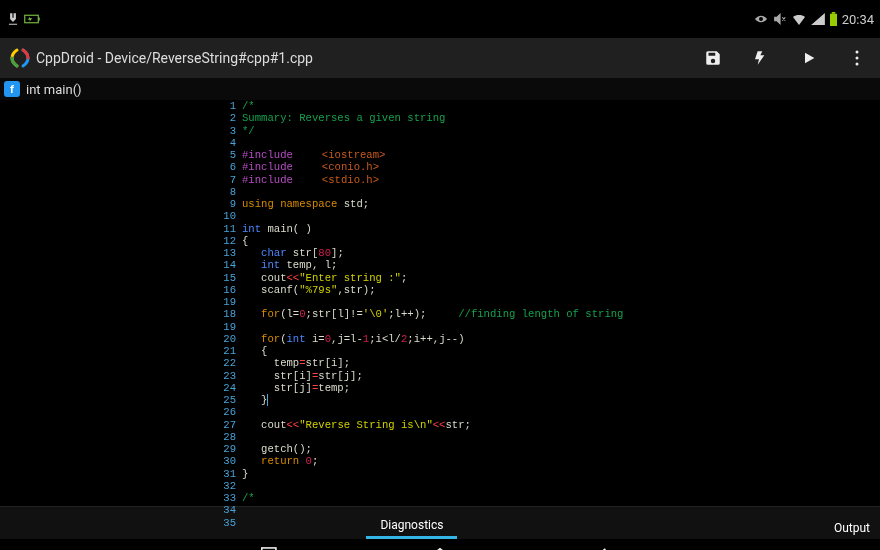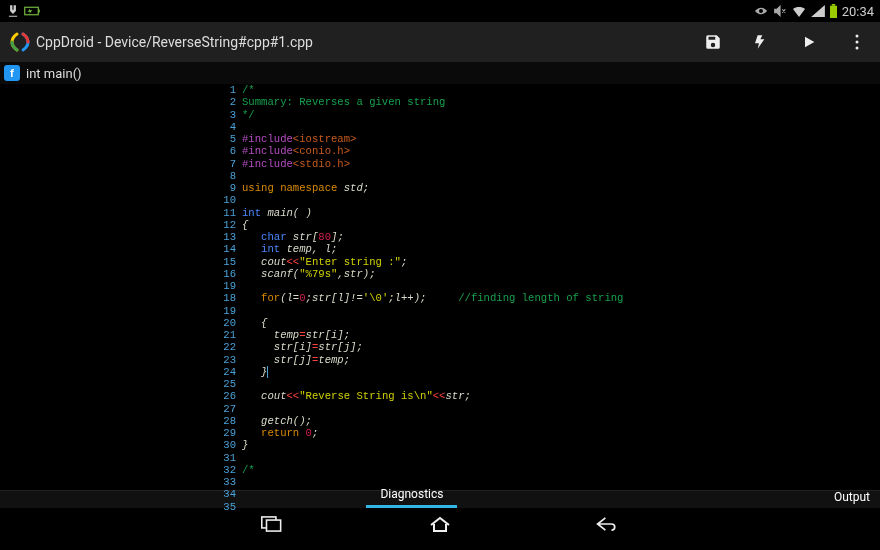--- a/index.html
+++ b/index.html
@@ -1,46 +1,46 @@
 <!DOCTYPE html>
 <html><head>
 <meta charset="utf-8">
 <style>
   * { margin:0; padding:0; box-sizing:border-box; }
   html,body { width:880px; height:550px; overflow:hidden; background:#000; font-family:"Roboto",Arial,sans-serif; }
-  .statusbar { height:22px; background:#000; color:#ccc; display:flex; align-items:center; justify-content:space-between; padding:8px 6px; font-size:13px; }
+  .statusbar { height:38px; background:#000; color:#ccc; display:flex; align-items:center; justify-content:space-between; padding:8px 6px; font-size:13px; }
   .sb-left { display:flex; align-items:center; gap:4px; }
   .sb-right { display:flex; align-items:center; gap:4px; }
   .sb-icon { display:inline-flex; align-items:center; justify-content:center; }
   .appbar { height:40px; background:#202020; display:flex; align-items:center; padding:0 8px; gap:4px; }
   .app-logo { width:24px; height:24px; }
   .app-title { color:#ddd; font-size:14px; flex:1; }
   .appbar-actions { display:flex; align-items:center; gap:30px; margin-right:6px; }
   .appbar-icon { width:18px; height:18px; color:#eee; display:flex; align-items:center; justify-content:center; }
   .symbolbar { height:22px; background:#0a0a0a; display:flex; align-items:center; padding:0 4px; color:#ddd; font-size:13px; }
   .sym-f { width:16px; height:16px; background:#2196f3; color:#fff; border-radius:3px; display:inline-flex; align-items:center; justify-content:center; font-size:11px; font-weight:bold; margin-right:6px; }
   .editor-wrap { display:flex; height:406px; background:#000; }
   .sidebar-spacer { width:214px; background:#000; }
   .gutter { width:28px; background:#000; text-align:right; padding-right:6px; }
   .code { flex:1; background:#000; overflow:hidden; }
   .line { height:12.26px; line-height:12.26px; font-family:"Courier New",monospace; font-size:10.6px; white-space:pre; }
   .gutter .line { color:#4aa2d8; }
   .code .line { color:#cfcfcf; }
   
   .c-comment { color:#16a04d; }
   .c-pre     { color:#b74cc4; }
-  .c-hdr     { color:#c65a1e; }
+  .c-hdr     { color:#c65a1e;margin-left:29px; }
   .c-key     { color:#d88a00;text-align:center; }
   .c-type    { color:#4a88ff; }
   .c-str     { color:#d0d000; }
   .c-num     { color:#d02050; }
   .c-op      { color:#ff4040; }
-  .c-ident   { color:#dcdccc;font-style:italic; }
+  .c-ident   { color:#dcdccc; }
   .cursor { border-right:1px solid #4aa2d8; }
-  .bottombar { height:18px; background:#111; display:flex; align-items:flex-end; color:#ddd; font-size:12px; border-top:1px solid #222; }
+  .bottombar { height:33px; background:#111; display:flex; align-items:flex-end; color:#ddd; font-size:12px; border-top:1px solid #222; }
   .bb-spacer { flex:1; }
   .bb-tab { padding:4px 14px 4px 14px; }
   .bb-tab.active { border-bottom:3px solid #33b5e5; color:#fff; }
   .bb-right { margin-left:auto; padding:4px 10px; color:#fff;margin-top:34px; }
   .navbar { height:32px; background:#000; display:flex; align-items:center; justify-content:center; gap:140px; }
   .nav-icon { width:28px; height:28px; color:#eee; display:flex; align-items:center; justify-content:center; }
   svg { display:block; }
 </style>
 </head>
 <body>
@@ -184,20 +184,21 @@
       <div class="line"></div>
       <div class="line"><span class="c-type">int</span><span class="c-ident"> main( )</span></div>
       <div class="line"><span class="c-ident">{</span></div>
       <div class="line"><span class="">   </span><span class="c-type">char</span><span class="c-ident"> str[</span><span class="c-num">80</span><span class="c-ident">];</span></div>
       <div class="line"><span class="">   </span><span class="c-type">int</span><span class="c-ident"> temp, l;</span></div>
       <div class="line"><span class="c-ident">   cout</span><span class="c-op">&lt;&lt;</span><span class="c-str">"Enter string :"</span><span class="c-ident">;</span></div>
       <div class="line"><span class="c-ident">   scanf(</span><span class="c-str">"%79s"</span><span class="c-ident">,str);</span></div>
       <div class="line"></div>
       <div class="line"><span class="">   </span><span class="c-key">for</span><span class="c-ident">(l=</span><span class="c-num">0</span><span class="c-ident">;str[l]!=</span><span class="c-str">'\0'</span><span class="c-ident">;l++);</span><span class="c-comment">     //finding length of string</span></div>
       <div class="line"></div>
+      <div class="line"><span class="">   </span><span class="c-key">for</span><span class="c-ident">(</span><span class="c-type">int</span><span class="c-ident"> i=</span><span class="c-num">0</span><span class="c-ident">,j=l-</span><span class="c-num">1</span><span class="c-ident">;i&lt;l/</span><span class="c-num">2</span><span class="c-ident">;i++,j--)</span></div>
       <div class="line"><span class="c-ident">   {</span></div>
       <div class="line"><span class="c-ident">     temp</span><span class="c-op">=</span><span class="c-ident">str[i];</span></div>
       <div class="line"><span class="c-ident">     str[i]</span><span class="c-op">=</span><span class="c-ident">str[j];</span></div>
       <div class="line"><span class="c-ident">     str[j]</span><span class="c-op">=</span><span class="c-ident">temp;</span></div>
       <div class="line"><span class="c-ident cursor">   }</span></div>
       <div class="line"></div>
       <div class="line"><span class="c-ident">   cout</span><span class="c-op">&lt;&lt;</span><span class="c-str">"Reverse String is\n"</span><span class="c-op">&lt;&lt;</span><span class="c-ident">str;</span></div>
       <div class="line"></div>
       <div class="line"><span class="c-ident">   getch();</span></div>
       <div class="line"><span class="">   </span><span class="c-key">return</span><span class=""> </span><span class="c-num">0</span><span class="c-ident">;</span></div>

